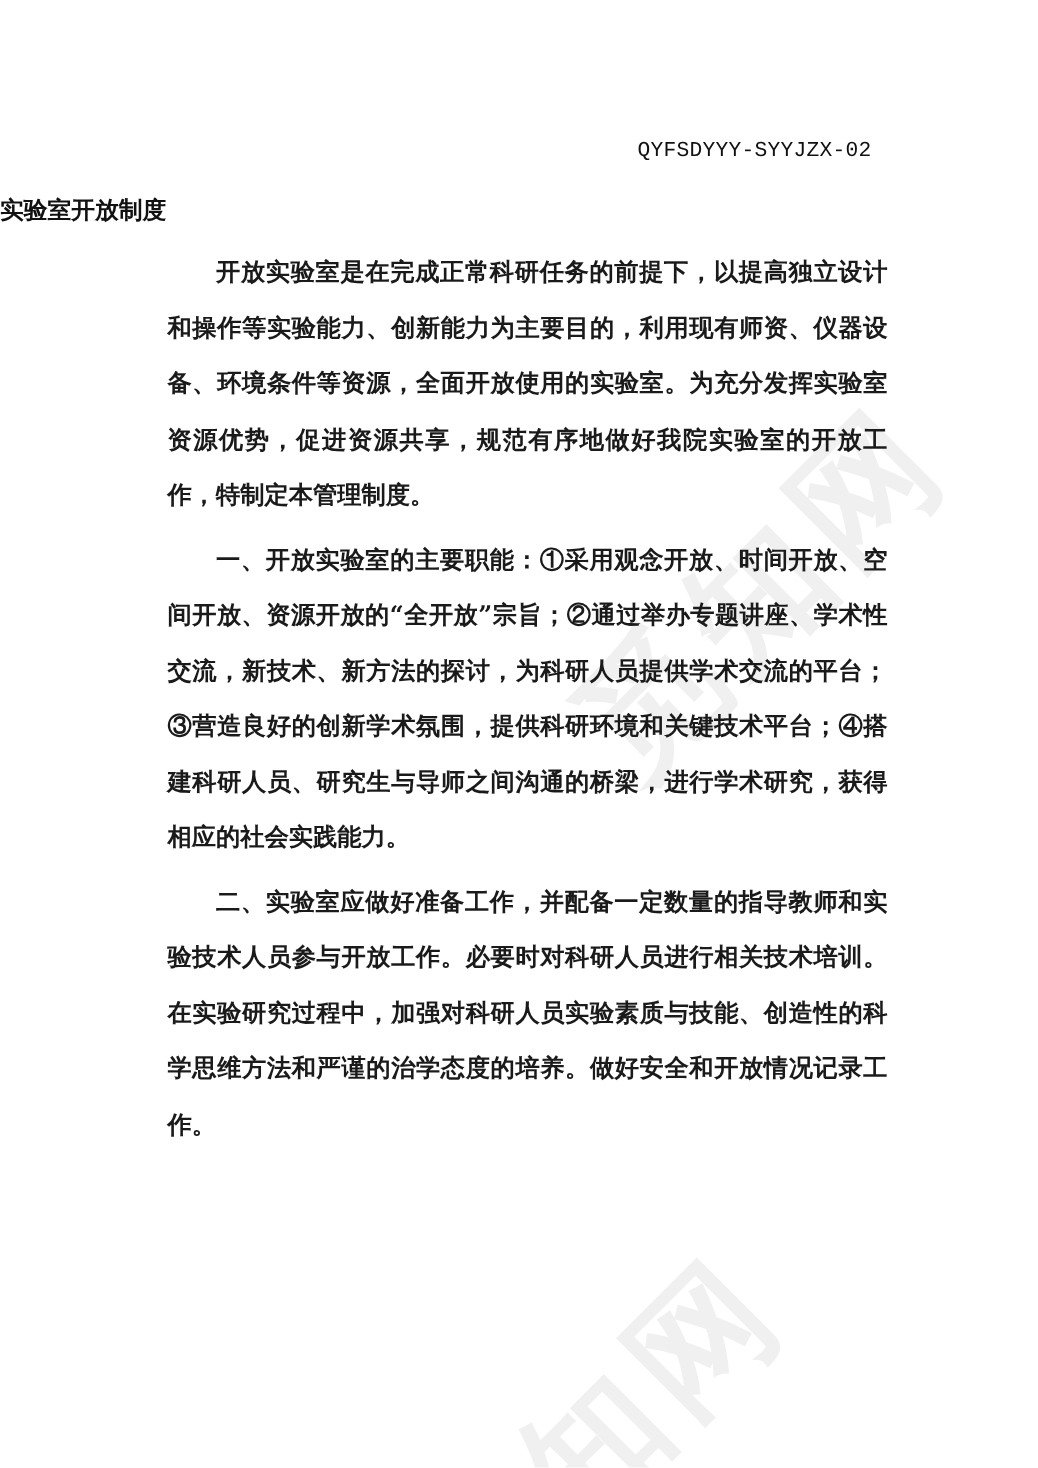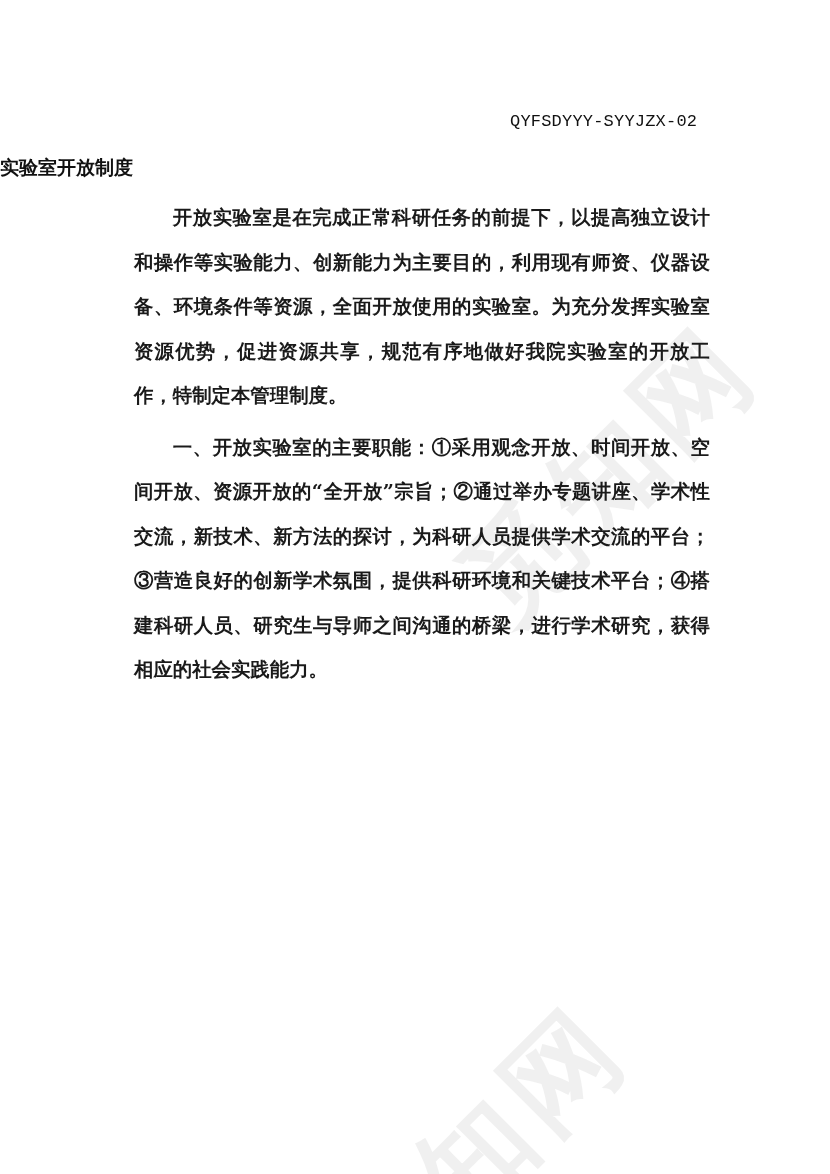--- a/index.html
+++ b/index.html
@@ -79,14 +79,15 @@
 <div class="page">
   <div class="watermark wm1">觅知网</div>
   <div class="watermark wm2">觅知网</div>
 
   <div class="doc-code">QYFSDYYY-SYYJZX-02</div>
   <div class="doc-title">实验室开放制度</div>
 
   <div class="body-text">
     <p>开放实验室是在完成正常科研任务的前提下，以提高独立设计和操作等实验能力、创新能力为主要目的，利用现有师资、仪器设备、环境条件等资源，全面开放使用的实验室。为充分发挥实验室资源优势，促进资源共享，规范有序地做好我院实验室的开放工作，特制定本管理制度。</p>
     <p>一、开放实验室的主要职能：①采用观念开放、时间开放、空间开放、资源开放的“全开放”宗旨；②通过举办专题讲座、学术性交流，新技术、新方法的探讨，为科研人员提供学术交流的平台；③营造良好的创新学术氛围，提供科研环境和关键技术平台；④搭建科研人员、研究生与导师之间沟通的桥梁，进行学术研究，获得相应的社会实践能力。</p>
+    <p>二、实验室应做好准备工作，并配备一定数量的指导教师和实验技术人员参与开放工作。必要时对科研人员进行相关技术培训。在实验研究过程中，加强对科研人员实验素质与技能、创造性的科学思维方法和严谨的治学态度的培养。做好安全和开放情况记录工作。</p>
   </div>
 </div>
 
 </body></html>

